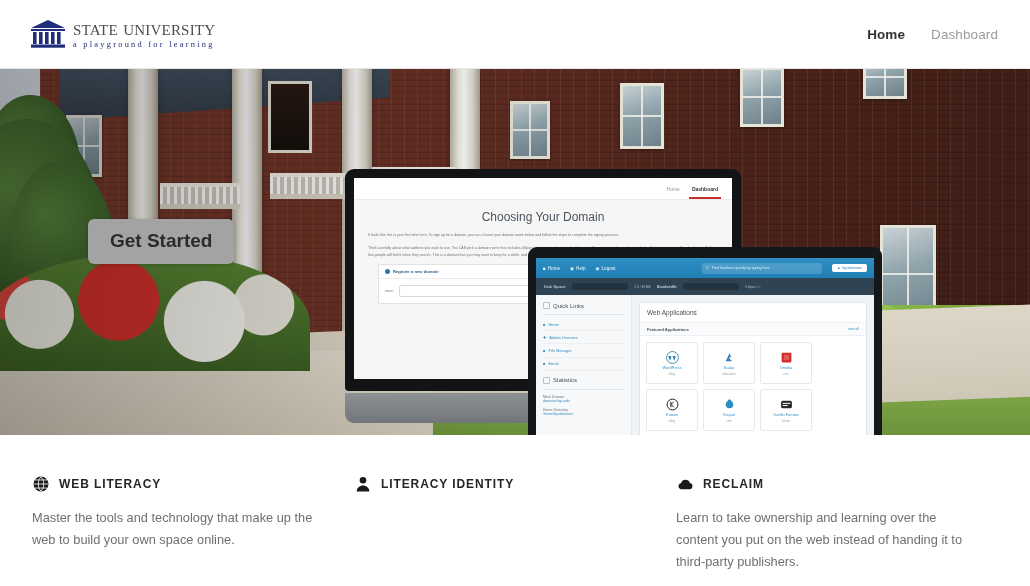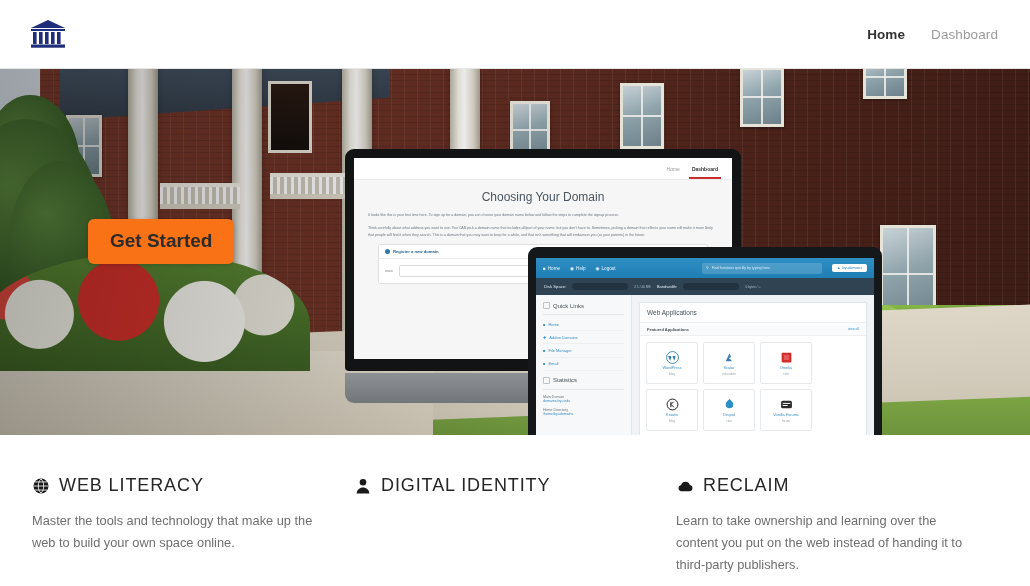--- a/index.html
+++ b/index.html
@@ -163,37 +163,37 @@
     font-size: 74px;
     line-height: .96;
     font-weight: normal;
     color: #ffffff;
     letter-spacing: -1.5px;
     text-shadow: 0 1px 5px rgba(0,0,0,.28);
   }
   .hero-cta {
     display: inline-block;
     margin-top: 22px;
-    background: #f97316;
+    background: #a3a3a3;
     color: #2b2b2b;
     font-size: 19px;
     font-weight: bold;
     padding: 11px 22px 12px;
     border: 0;
     border-radius: 6px;
     cursor: pointer;
     font-family: "Liberation Sans", sans-serif;
     box-shadow: 0 1px 4px rgba(0,0,0,.18);
   }
 
   
   .devices { position:absolute; left:0; top:0; width:100%; height:100%; z-index:3; }
 
   
-  .monitor { position:absolute; left:345px; top:80px; width:396px; height:240px; }
+  .monitor { position:absolute; left:345px; top:100px; width:396px; height:240px; }
   .monitor-bezel {
     width:100%; height:222px; background:#111315;
     border-radius: 9px 9px 4px 4px; padding: 9px 9px 12px;
   }
   .monitor-screen { width:100%; height:100%; background:#ffffff; overflow:hidden; position:relative; }
   .monitor-stand {
     position:absolute; left: 0px; top: 224px; width: 396px; height: 30px;
     background: linear-gradient(#8e9194, #72767a);
     border-radius: 0 0 9px 9px;
   }
@@ -295,22 +295,22 @@
     display: flex;
     padding: 40px 32px 0 32px;
     gap: 0;
     background:#fff;
     height: 151px;
   }
   .feature { width: 333px; padding-right: 32px; }
   .feature-head { display:flex; align-items:center; gap: 9px; margin-bottom: 14px; }
   .feature-icon { width: 18px; height: 18px; flex: 0 0 18px; color:#1a1a1a; }
   .feature-title {
-    font-size: 18px;
-    font-weight: normal;
+    font-size: 12px;
+    font-weight: bold;
     color: #262626;
     letter-spacing: .9px;
   }
   .feature-text { font-size: 12.8px; line-height: 1.7; color: #6f6f6f; }
 </style>
 </head>
 <body>
 
 <header class="site-header">
 
@@ -318,20 +318,24 @@
     <svg class="brand-mark" viewBox="0 0 36 30">
       <polygon points="18,1 35,9 1,9" fill="#1f2d7a"></polygon>
       <rect x="1" y="10" width="34" height="2" fill="#1f2d7a"></rect>
       <rect x="3" y="13" width="3.6" height="12" fill="#1f2d7a"></rect>
       <rect x="9" y="13" width="3.6" height="12" fill="#1f2d7a"></rect>
       <rect x="15" y="13" width="3.6" height="12" fill="#1f2d7a"></rect>
       <rect x="21" y="13" width="3.6" height="12" fill="#1f2d7a"></rect>
       <rect x="27" y="13" width="3.6" height="12" fill="#1f2d7a"></rect>
       <rect x="1" y="25.5" width="34" height="3.2" fill="#1f2d7a"></rect>
     </svg>
+    <span class="brand-text">
+      <span class="brand-name">State University</span>
+      <span class="brand-tag">a playground for learning</span>
+    </span>
   </a>
 
   <nav class="main-nav">
     <a class="nav-link is-active" href="#">Home</a>
     <a class="nav-link" href="#">Dashboard</a>
   </nav>
 
 </header>
 
 <section class="hero">
@@ -568,21 +572,21 @@
     </div>
     <p class="feature-text">Master the tools and technology that make up the web to build your own space online.</p>
   </div>
 
   <div class="feature">
     <div class="feature-head">
       <svg class="feature-icon" viewBox="0 0 24 24">
         <circle cx="12" cy="7" r="4.4" fill="#1a1a1a"></circle>
         <path d="M3.6 22c0-4.8 3.8-8 8.4-8s8.4 3.2 8.4 8z" fill="#1a1a1a"></path>
       </svg>
-      <span class="feature-title">DIGITAL IDENTITY</span>
+      <span class="feature-title">LITERACY IDENTITY</span>
     </div>
   </div>
 
   <div class="feature">
     <div class="feature-head">
       <svg class="feature-icon" viewBox="0 0 24 24">
         <path d="M6.4 19h11.4a4.2 4.2 0 00.6-8.35A6 6 0 006.9 10.6 4.3 4.3 0 006.4 19z" fill="#1a1a1a"></path>
       </svg>
       <span class="feature-title">RECLAIM</span>
     </div>

